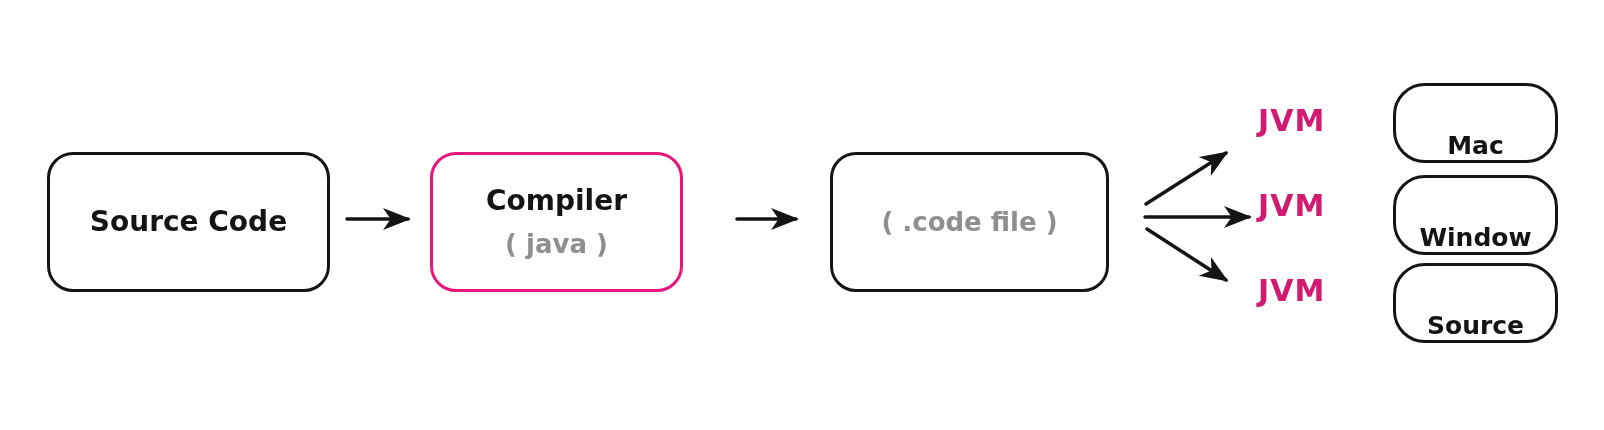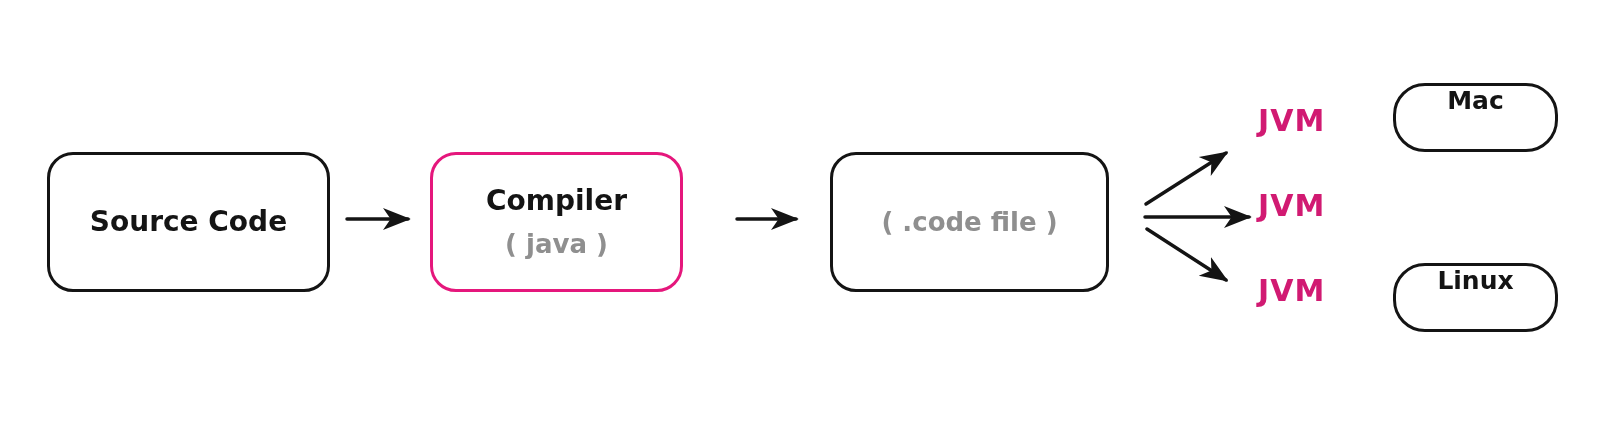--- a/index.html
+++ b/index.html
@@ -80,26 +80,26 @@
     letter-spacing: 1px;
   }
   .jvm-1 { top: 104px; }
   .jvm-2 { top: 189px; }
   .jvm-3 { top: 274px; }
 
   .platform {
     position: absolute;
     left: 1393px;
     width: 165px;
-    height: 69px;
+    height: 80px;
     border: 3px solid var(--node-border);
     border-radius: 32px;
     background: var(--background);
     display: flex;
-    align-items: flex-start;
+    align-items: flex-end;
     justify-content: center;
   }
   .platform-1 { top: 83px; }
   .platform-2 { top: 175px; }
   .platform-3 { top: 263px; }
   .platform-label {
     font-size: 25px;
     font-weight: 700;
     color: var(--title-text);
     white-space: nowrap;
@@ -136,17 +136,20 @@
     <div class="node-subtitle">( .code file )</div>
   </div>
 
   <div class="jvm-label jvm-1">JVM</div>
   <div class="jvm-label jvm-2">JVM</div>
   <div class="jvm-label jvm-3">JVM</div>
 
   <div class="platform platform-1">
     <span class="platform-label">Mac</span>
   </div>
+  <div class="platform platform-2">
+    <span class="platform-label">Window</span>
+  </div>
   <div class="platform platform-3">
-    <span class="platform-label">Linux</span>
+    <span class="platform-label">Source</span>
   </div>
 
 </div>
 
 </body></html>

